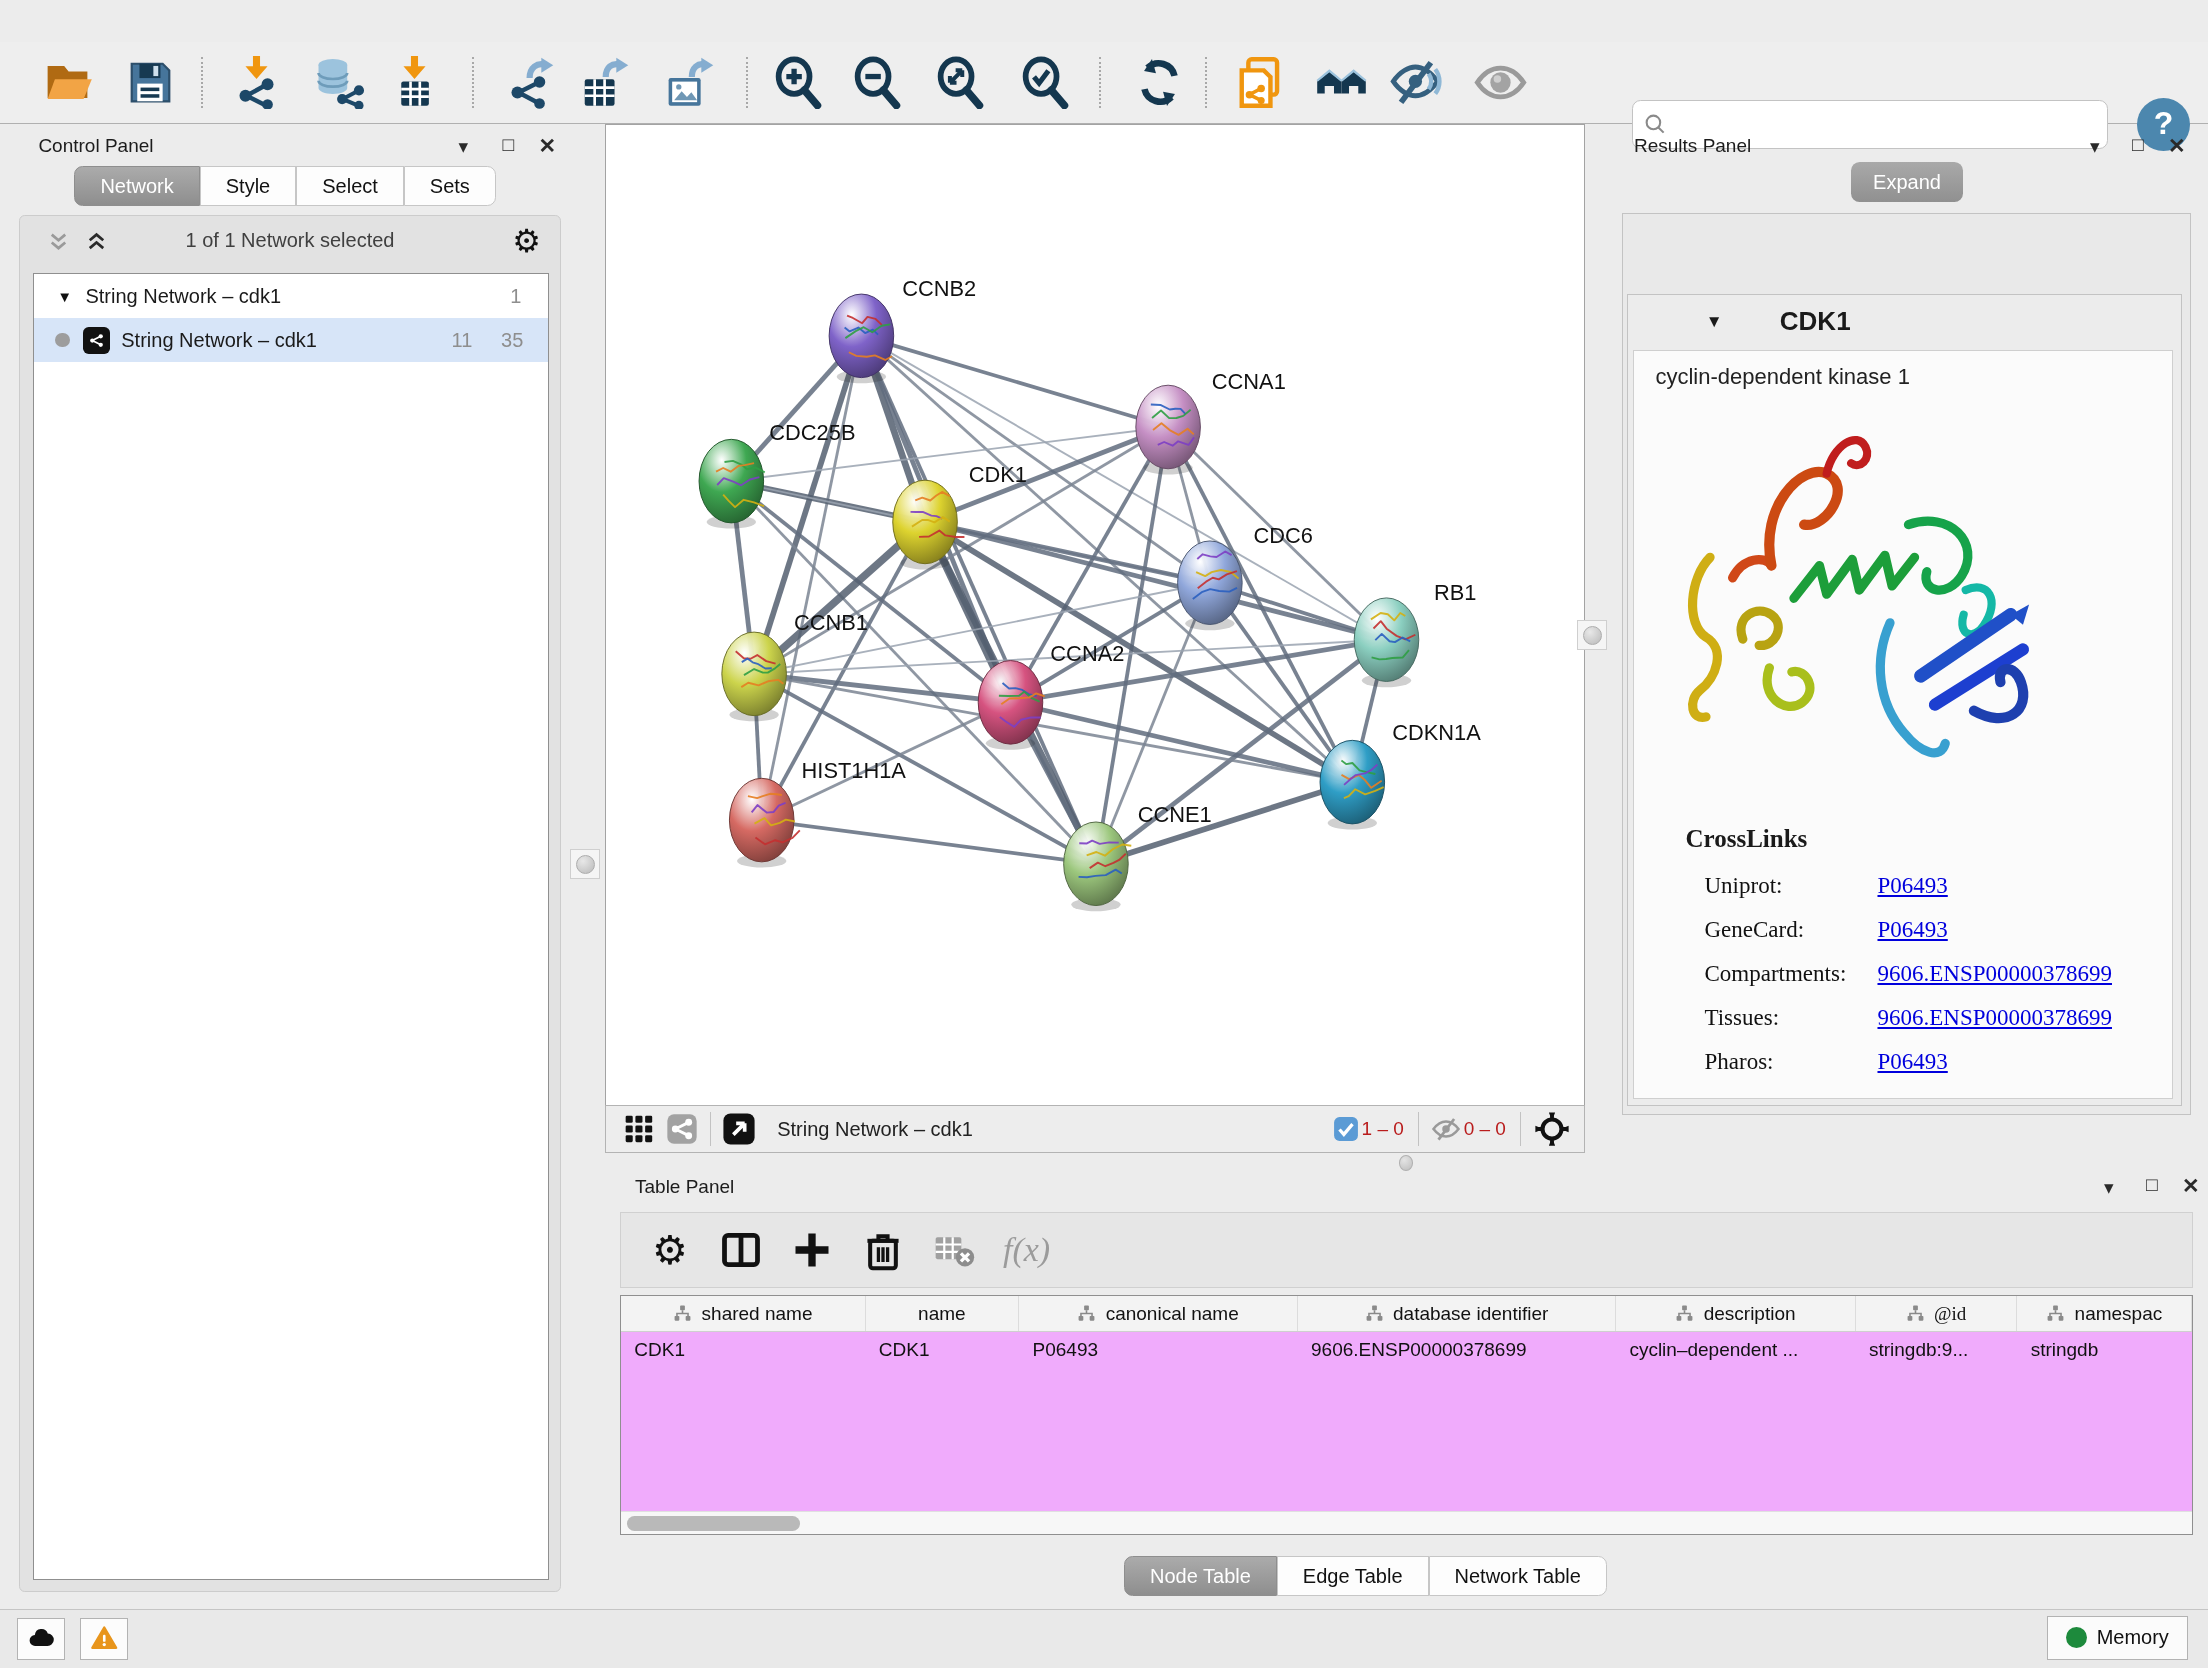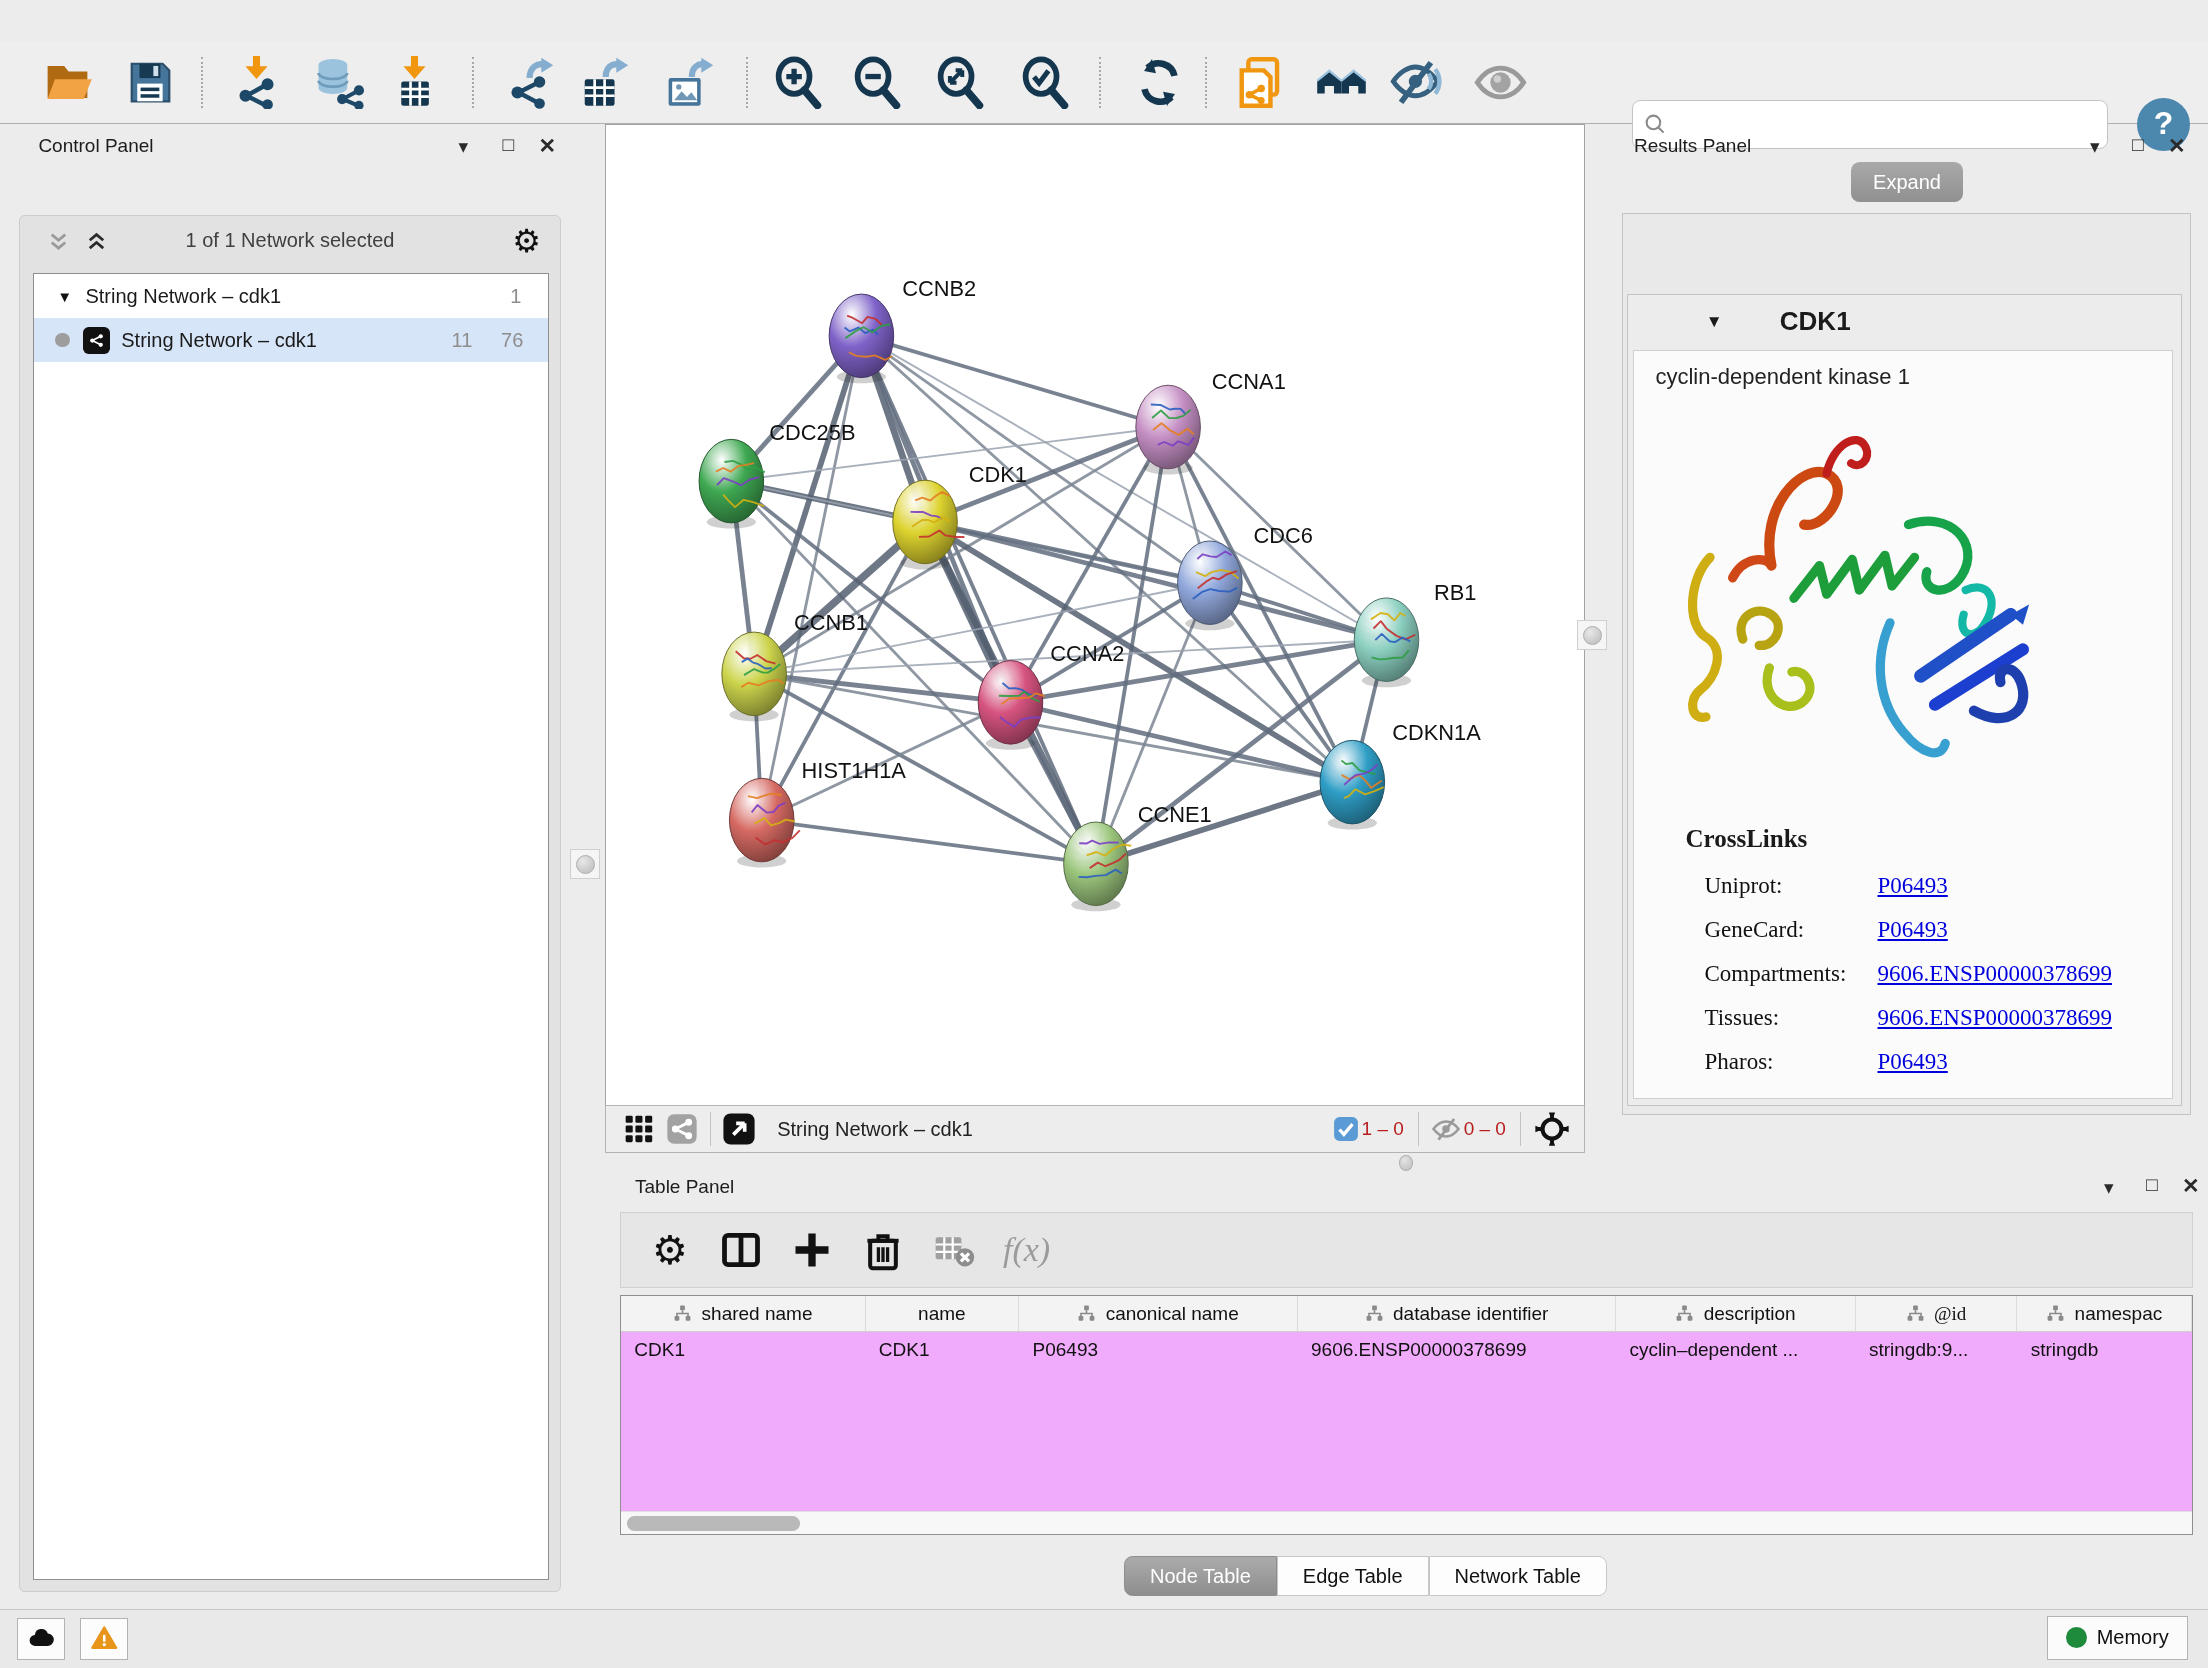--- a/index.html
+++ b/index.html
@@ -307,20 +307,26 @@
       <input type="text" placeholder="" style="">
     </div>
     <div class="helpbtn">?</div>
   </div>
 
   <div class="control-panel">
     <div class="cp-title panel-title">Control Panel</div>
     <div style="position:absolute;left:447px;top:11.4px" class="win-ctl">▾</div>
     <div style="position:absolute;left:491px;top:9.5px" class="win-ctl">□</div>
     <div style="position:absolute;left:527px;top:9.5px" class="win-ctl x-ctl">✕</div>
+    <div class="tabsrow cp-tabs" id="cp-tabs">
+        <div class="tab first sel" style="padding: 0px 25px;">Network</div>
+        <div class="tab" style="padding: 0px 25px;">Style</div>
+        <div class="tab" style="padding: 0px 25px;">Select</div>
+        <div class="tab last" style="padding: 0px 25px;">Sets</div>
+      </div>
     <div class="cp-body">
       <div class="cp-head">
         <svg class="chev" style="left:25px" viewBox="0 0 24 24">
             <path d="M6 5l6 5 6-5M6 12l6 5 6-5" fill="none" stroke="#9a9a9a" stroke-width="2.4"></path>
           </svg>
         <svg class="chev" style="left:63px" viewBox="0 0 24 24">
             <path d="M6 10l6-5 6 5M6 17l6-5 6 5" fill="none" stroke="#2a2a2a" stroke-width="2.4"></path>
           </svg>
         <div class="cp-count">1 of 1 Network selected</div>
         <div class="gear-glyph">⚙</div>
@@ -338,21 +344,21 @@
                 <g stroke="#fff" stroke-width="2.4">
                   <path d="M6 12l12-6M6 12l12 6"></path>
                 </g>
                 <circle cx="6" cy="12" r="3" fill="#fff"></circle>
                 <circle cx="18" cy="6" r="3" fill="#fff"></circle>
                 <circle cx="18" cy="18" r="3" fill="#fff"></circle>
               </svg>
           </span>
           <span>String Network – cdk1</span>
           <span class="tree-num" style="right:76px">11</span>
-          <span class="tree-num" style="right:25px">76</span>
+          <span class="tree-num" style="right:25px">35</span>
         </div>
       </div>
     </div>
   </div>
 
   <div class="net-canvas">
     <svg id="net-svg" viewBox="0 0 1030 1032" width="100%" height="100%">
         <defs>
           <radialGradient id="ng0" cx="35%" cy="25%" r="85%">
             <stop offset="0%" stop-color="#ffffff" stop-opacity="0.95"></stop>

